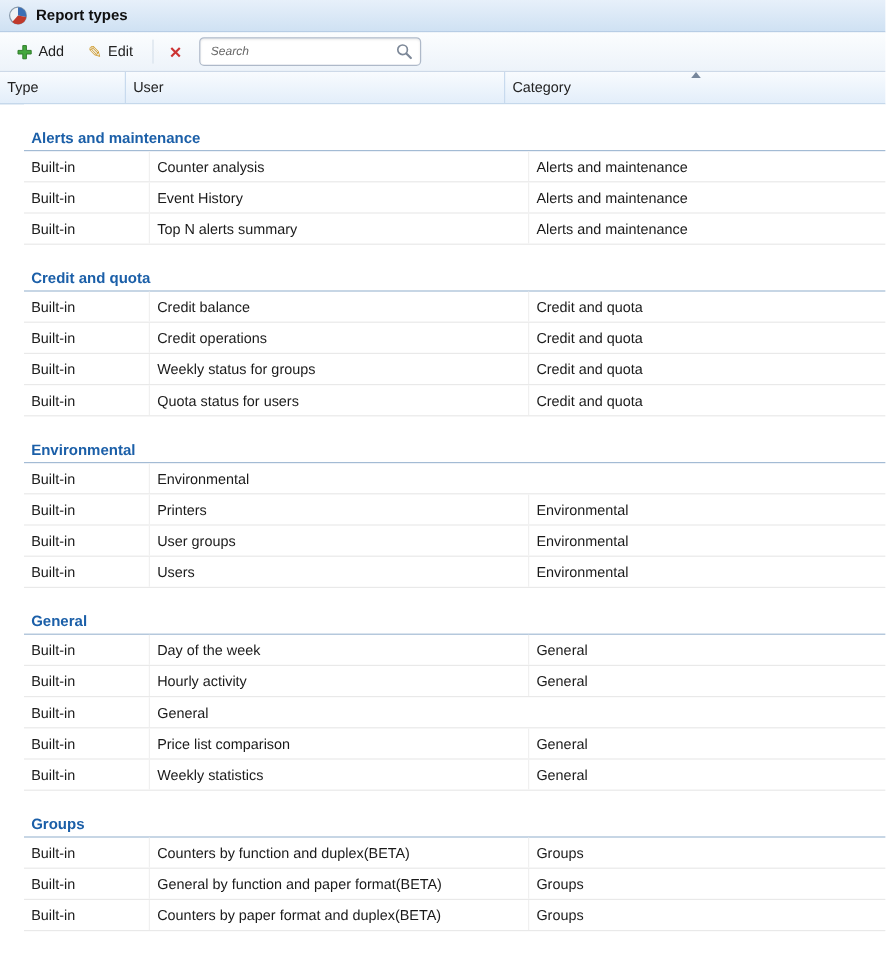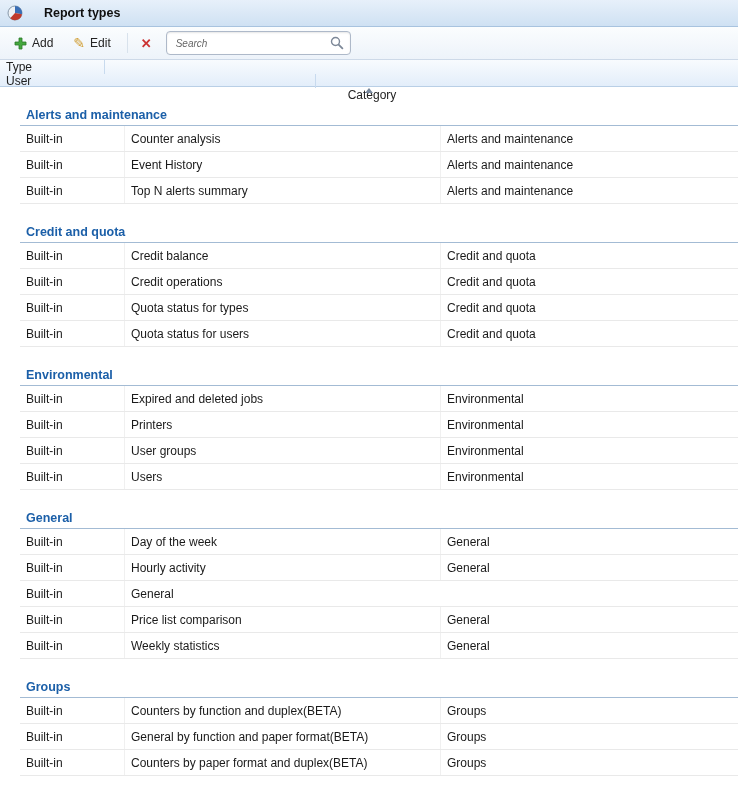--- a/index.html
+++ b/index.html
@@ -7,21 +7,21 @@
   body {
     font-family:"Liberation Sans", sans-serif;
     font-size:12px;
     background:#fff;
     color:#1a1a1a;
   }
 
   
   .titlebar {
     height:27px;
-    display:flex; align-items:center; gap:21px;
+    display:flex; align-items:center; gap:7px;
     padding:0 7px;
     background:linear-gradient(#e7f0fa,#cfe1f3);
     border-bottom:1px solid #a8c3df;
   }
   .titlebar .title { font-weight:bold; font-size:12.5px; color:#101010; }
 
   
   .toolbar {
     height:33px;
     display:flex; align-items:center; gap:2px;
@@ -51,30 +51,29 @@
     background:#fff;
   }
   .search-input::placeholder { font-style:italic; color:#666; }
   .mag { position:absolute; right:7px; top:5px; width:14px; height:14px; }
 
   
   .thead {
     display:flex; height:27px;
     background:linear-gradient(#f8fbfe,#e3eefa);
     border-bottom:1px solid #b9cfe6;
-    flex-direction:column;
   }
   .th {
     display:flex; align-items:center;
     padding-left:6px;
     border-right:1px solid #c8daee;
     position:relative;
     color:#222; cursor:pointer;
   }
-  .th:last-child { border-right:none;justify-content:center; }
+  .th:last-child { border-right:none; }
   .sort-asc {
     position:absolute; top:0; left:50%;
     transform:translateX(-50%);
     width:0; height:0;
     border-left:4px solid transparent;
     border-right:4px solid transparent;
     border-bottom:5px solid #77879c;
   }
 
   .c0 { width:105px; flex:none; }
@@ -175,32 +174,31 @@
       <div class="cell c1">Credit balance</div>
       <div class="cell c2">Credit and quota</div>
     </div>
     <div class="row">
       <div class="cell c0">Built-in</div>
       <div class="cell c1">Credit operations</div>
       <div class="cell c2">Credit and quota</div>
     </div>
     <div class="row">
       <div class="cell c0">Built-in</div>
-      <div class="cell c1">Quota status for types</div>
+      <div class="cell c1">Weekly status for groups</div>
       <div class="cell c2">Credit and quota</div>
     </div>
     <div class="row">
       <div class="cell c0">Built-in</div>
       <div class="cell c1">Quota status for users</div>
       <div class="cell c2">Credit and quota</div>
     </div>
     <div class="group-header"><span class="group-title">Environmental</span></div>
     <div class="row">
       <div class="cell c0">Built-in</div>
-      <div class="cell c1">Expired and deleted jobs</div>
       <div class="cell c2">Environmental</div>
     </div>
     <div class="row">
       <div class="cell c0">Built-in</div>
       <div class="cell c1">Printers</div>
       <div class="cell c2">Environmental</div>
     </div>
     <div class="row">
       <div class="cell c0">Built-in</div>
       <div class="cell c1">User groups</div>

